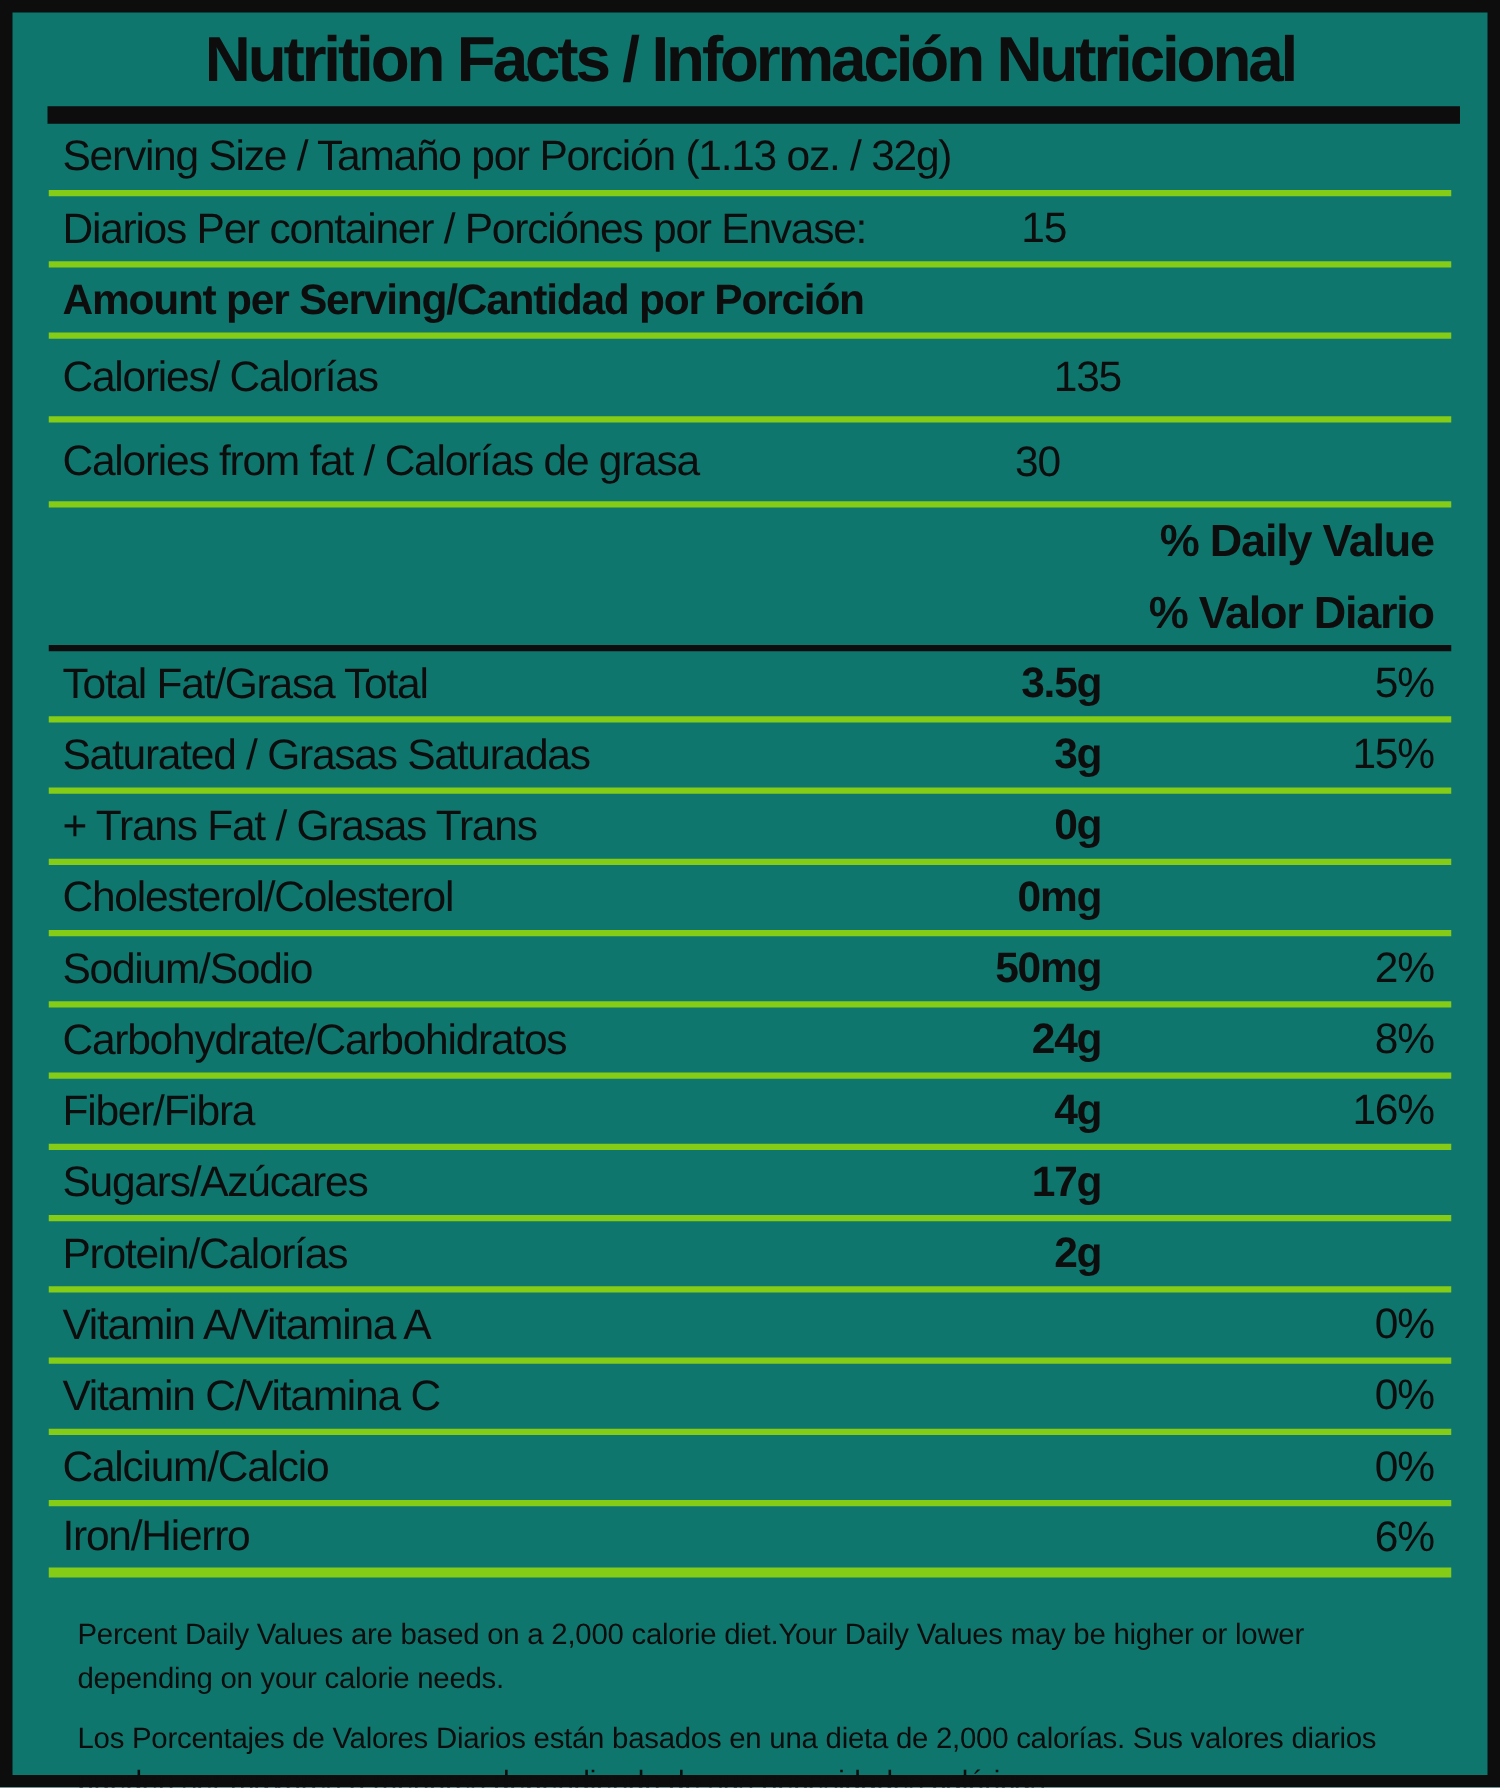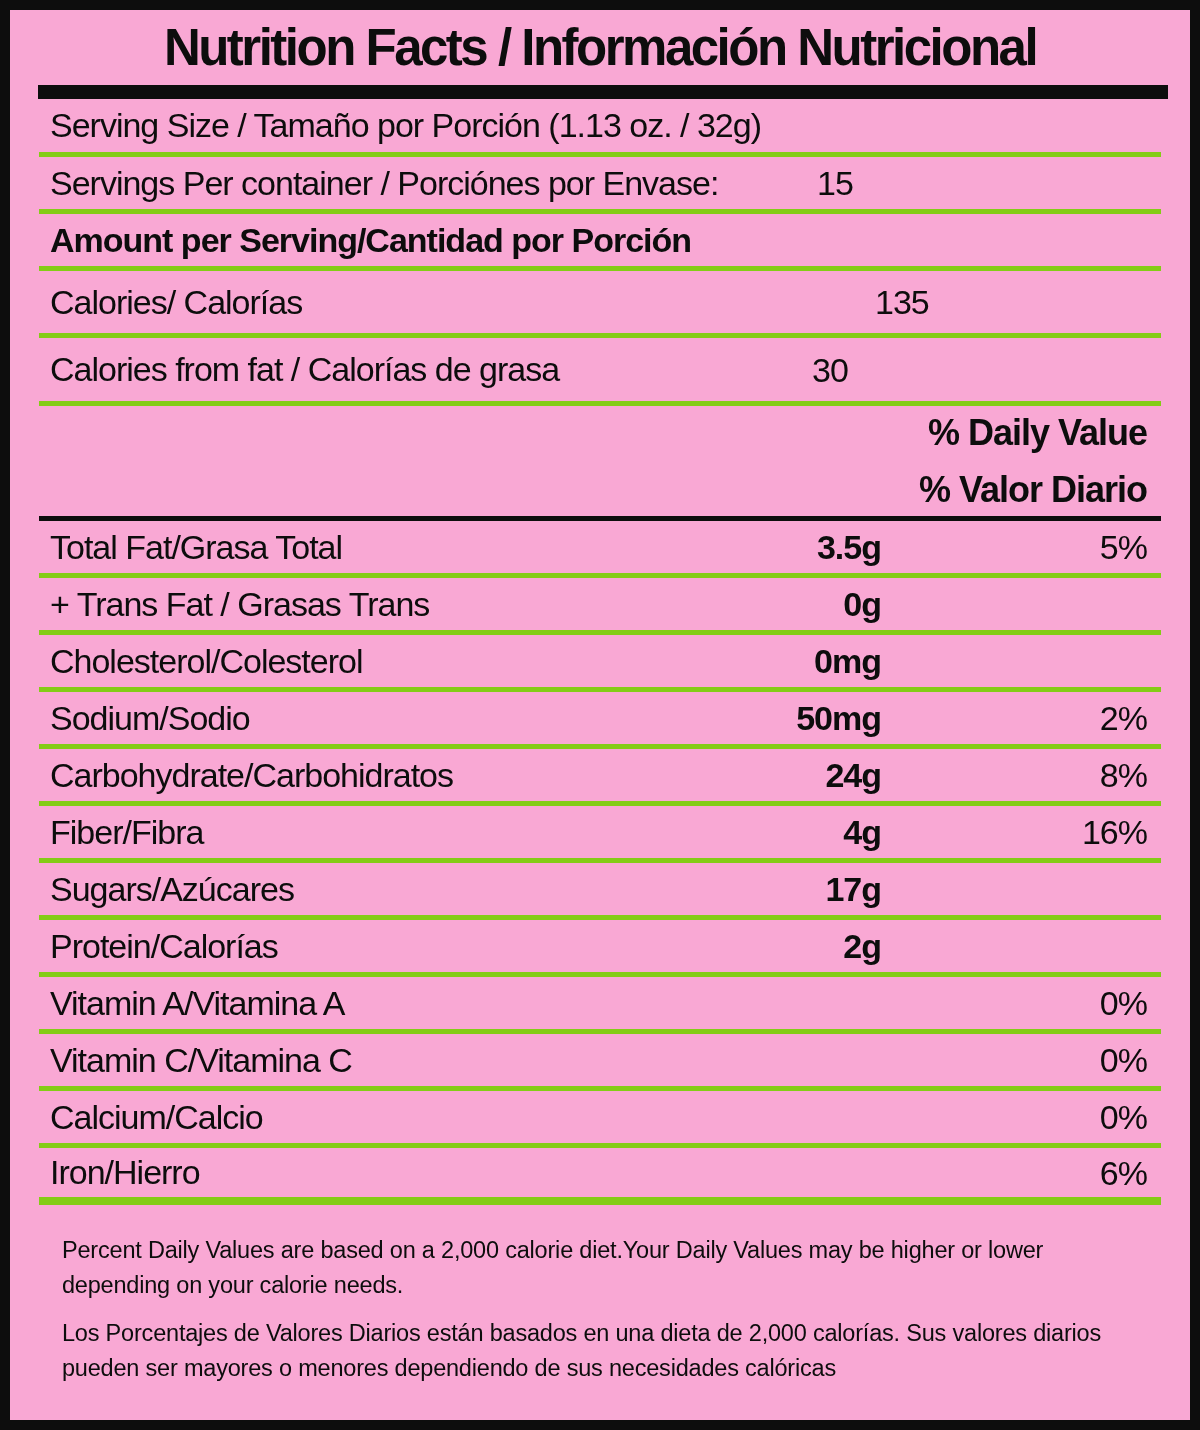--- a/index.html
+++ b/index.html
@@ -5,21 +5,21 @@
   html, body { margin: 0; padding: 0; background: #ffffff; }
   body {
     width: 1200px; height: 1430px; position: relative;
     font-family: "Liberation Sans", sans-serif;
     color: #0d0d0d;
   }
   .label-frame {
     position: absolute; inset: 0;
     box-sizing: border-box;
     border: 10px solid #0d0d0d;
-    background: #f9a8d4;
+    background: #0f766e;
   }
   .title {
     height: 75px;
     display: flex; align-items: center; justify-content: center;
     font-size: 51px; font-weight: bold;
     letter-spacing: -2.5px;
     white-space: nowrap;
   }
   .title-bar {
     height: 14px; background: #0d0d0d;
@@ -42,21 +42,21 @@
   .row.h58 { height: 58px; }
   .row.h59 { height: 67px; }
   .row.h60 { height: 68px; }
   .row.bold { font-weight: bold; }
   .row .lbl { padding-left: 11px; }
   .val {
     position: absolute; top: 50%; transform: translateY(-50%);
     letter-spacing: -1px;
   }
   .servings-val { left: 778px; }
-  .cal-val { left: 836px; text-align: right; }
+  .cal-val { left: 804px; text-align: right; }
   .cff-val { left: 773px; }
   .amount { right: 280px; width: 260px; text-align: right; font-weight: bold; }
   .dv { right: 14px; width: 200px; text-align: right; }
   .dv-header {
     height: 115px;
     box-sizing: border-box;
     border-bottom: 5px solid #0d0d0d;
     display: flex; flex-direction: column; justify-content: space-between;
     align-items: flex-end;
     padding-right: 14px;
@@ -82,21 +82,21 @@
 
   <div class="title-bar"></div>
 
   <div class="rows">
 
     <div class="row h58">
       <span class="lbl">Serving Size / Tamaño por Porción (1.13 oz. / 32g)</span>
     </div>
 
     <div class="row">
-      <span class="lbl">Servings Per container / Porciónes por Envase:</span>
+      <span class="lbl">Diarios Per container / Porciónes por Envase:</span>
       <span class="val servings-val">15</span>
     </div>
 
     <div class="row bold">
       <span class="lbl">Amount per Serving/Cantidad por Porción</span>
     </div>
 
     <div class="row h59">
       <span class="lbl">Calories/ Calorías</span>
       <span class="val cal-val">135</span>
@@ -112,20 +112,25 @@
       <div class="dv-line">% Valor Diario</div>
     </div>
 
     <div id="nutrient-rows">
   <div class="row nutrient-row">
     <span class="lbl nutrient-label">Total Fat/Grasa Total</span>
     <span class="val amount">3.5g</span>
     <span class="val dv">5%</span>
   </div>
 
+  <div class="row nutrient-row">
+    <span class="lbl nutrient-label">Saturated / Grasas Saturadas</span>
+    <span class="val amount">3g</span>
+    <span class="val dv">15%</span>
+  </div>
 
   <div class="row nutrient-row">
     <span class="lbl nutrient-label">+ Trans Fat / Grasas Trans</span>
     <span class="val amount">0g</span>
     <span class="val dv"></span>
   </div>
 
   <div class="row nutrient-row">
     <span class="lbl nutrient-label">Cholesterol/Colesterol</span>
     <span class="val amount">0mg</span>

